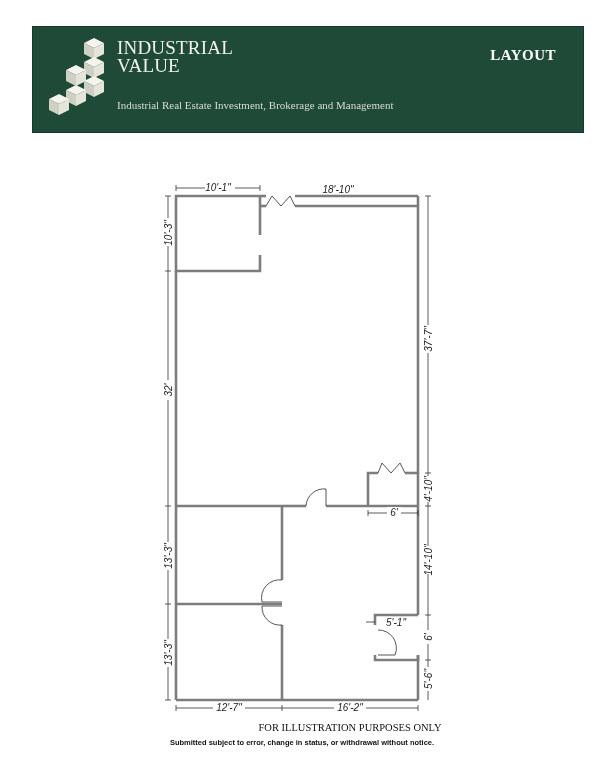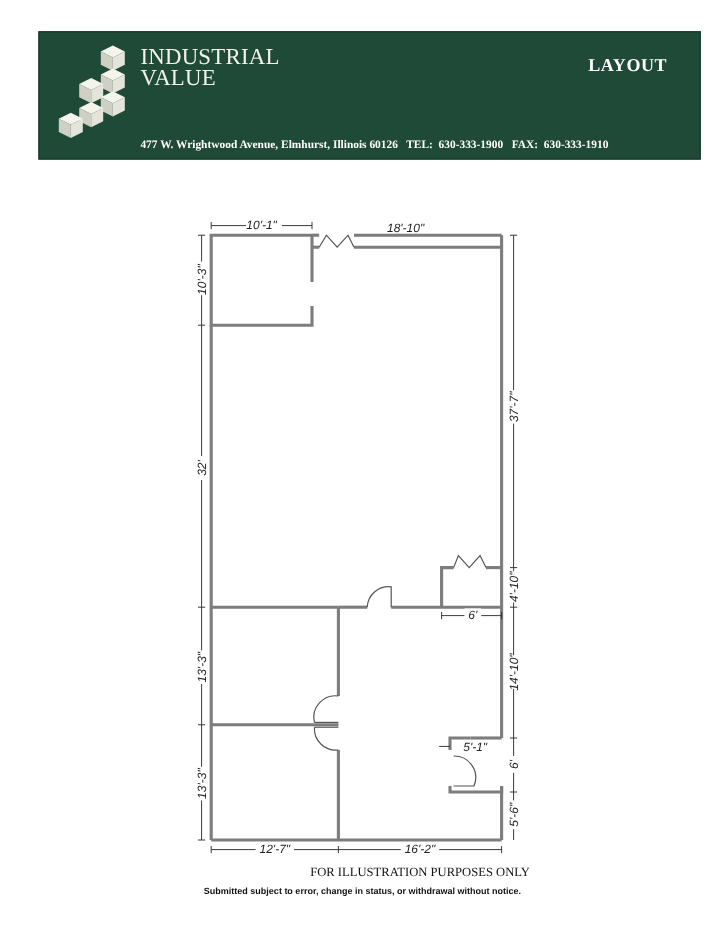--- a/index.html
+++ b/index.html
@@ -52,21 +52,21 @@
     <use href="#cube" x="37" y="21"></use>
     <use href="#cube" x="19" y="29"></use>
     <use href="#cube" x="37" y="40"></use>
     <use href="#cube" x="19" y="49"></use>
     <use href="#cube" x="2" y="58"></use>
   </svg>
   <div class="company">
     <div>INDUSTRIAL</div>
     <div>VALUE</div>
   </div>
-  <div class="address">477 W. Wrightwood Avenue, Elmhurst, Illinois 60126   TEL:  630-333-1900   FAX:  630-333-1910</div>
+  <div class="tagline">Industrial Real Estate Investment, Brokerage and Management</div>
   <div class="layout-title">LAYOUT</div>
 </div>
 
 <svg class="plan" width="604" height="784" viewBox="0 0 604 784">
   <g fill="none" stroke="#7d7d7d" stroke-width="2.6">
 
     <polyline points="260,196 176,196 176,271 260,271 260,255"></polyline>
     <line x1="260" y1="196" x2="260" y2="235"></line>
 
     <line x1="260" y1="206" x2="266" y2="206"></line>

